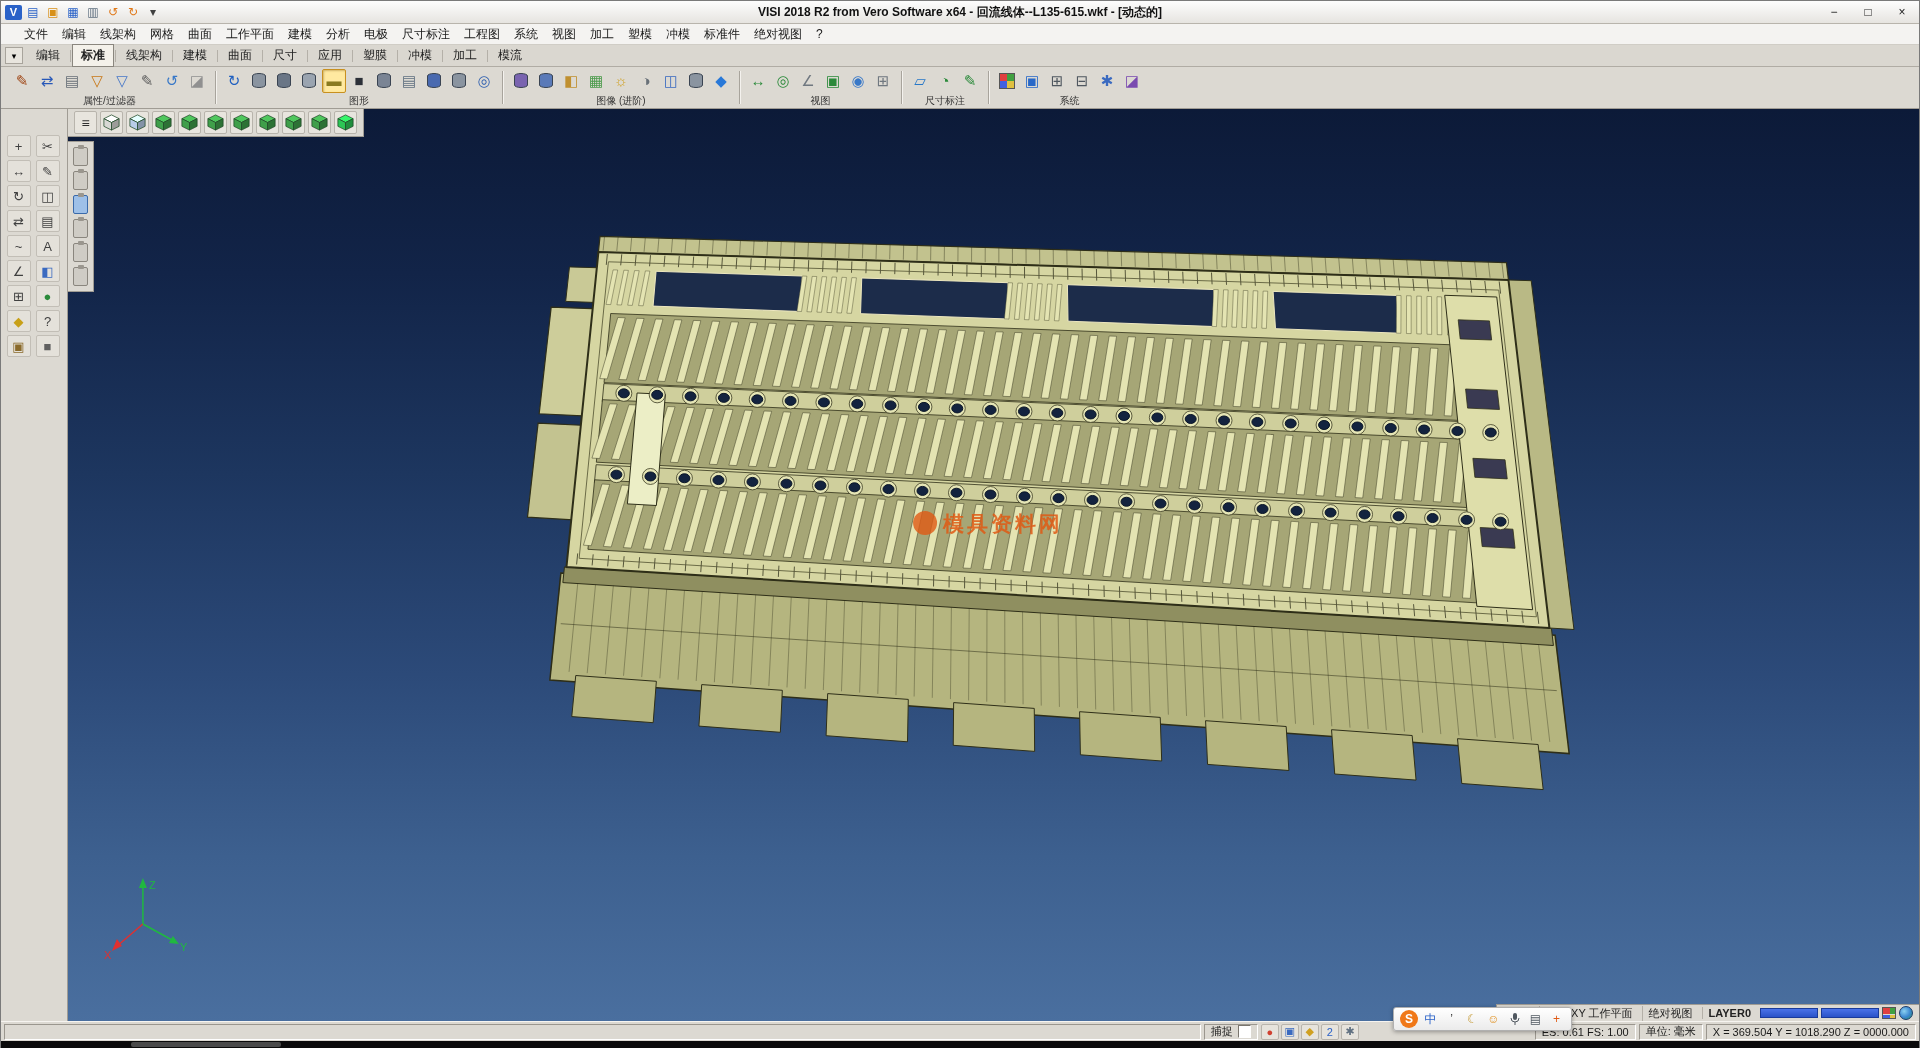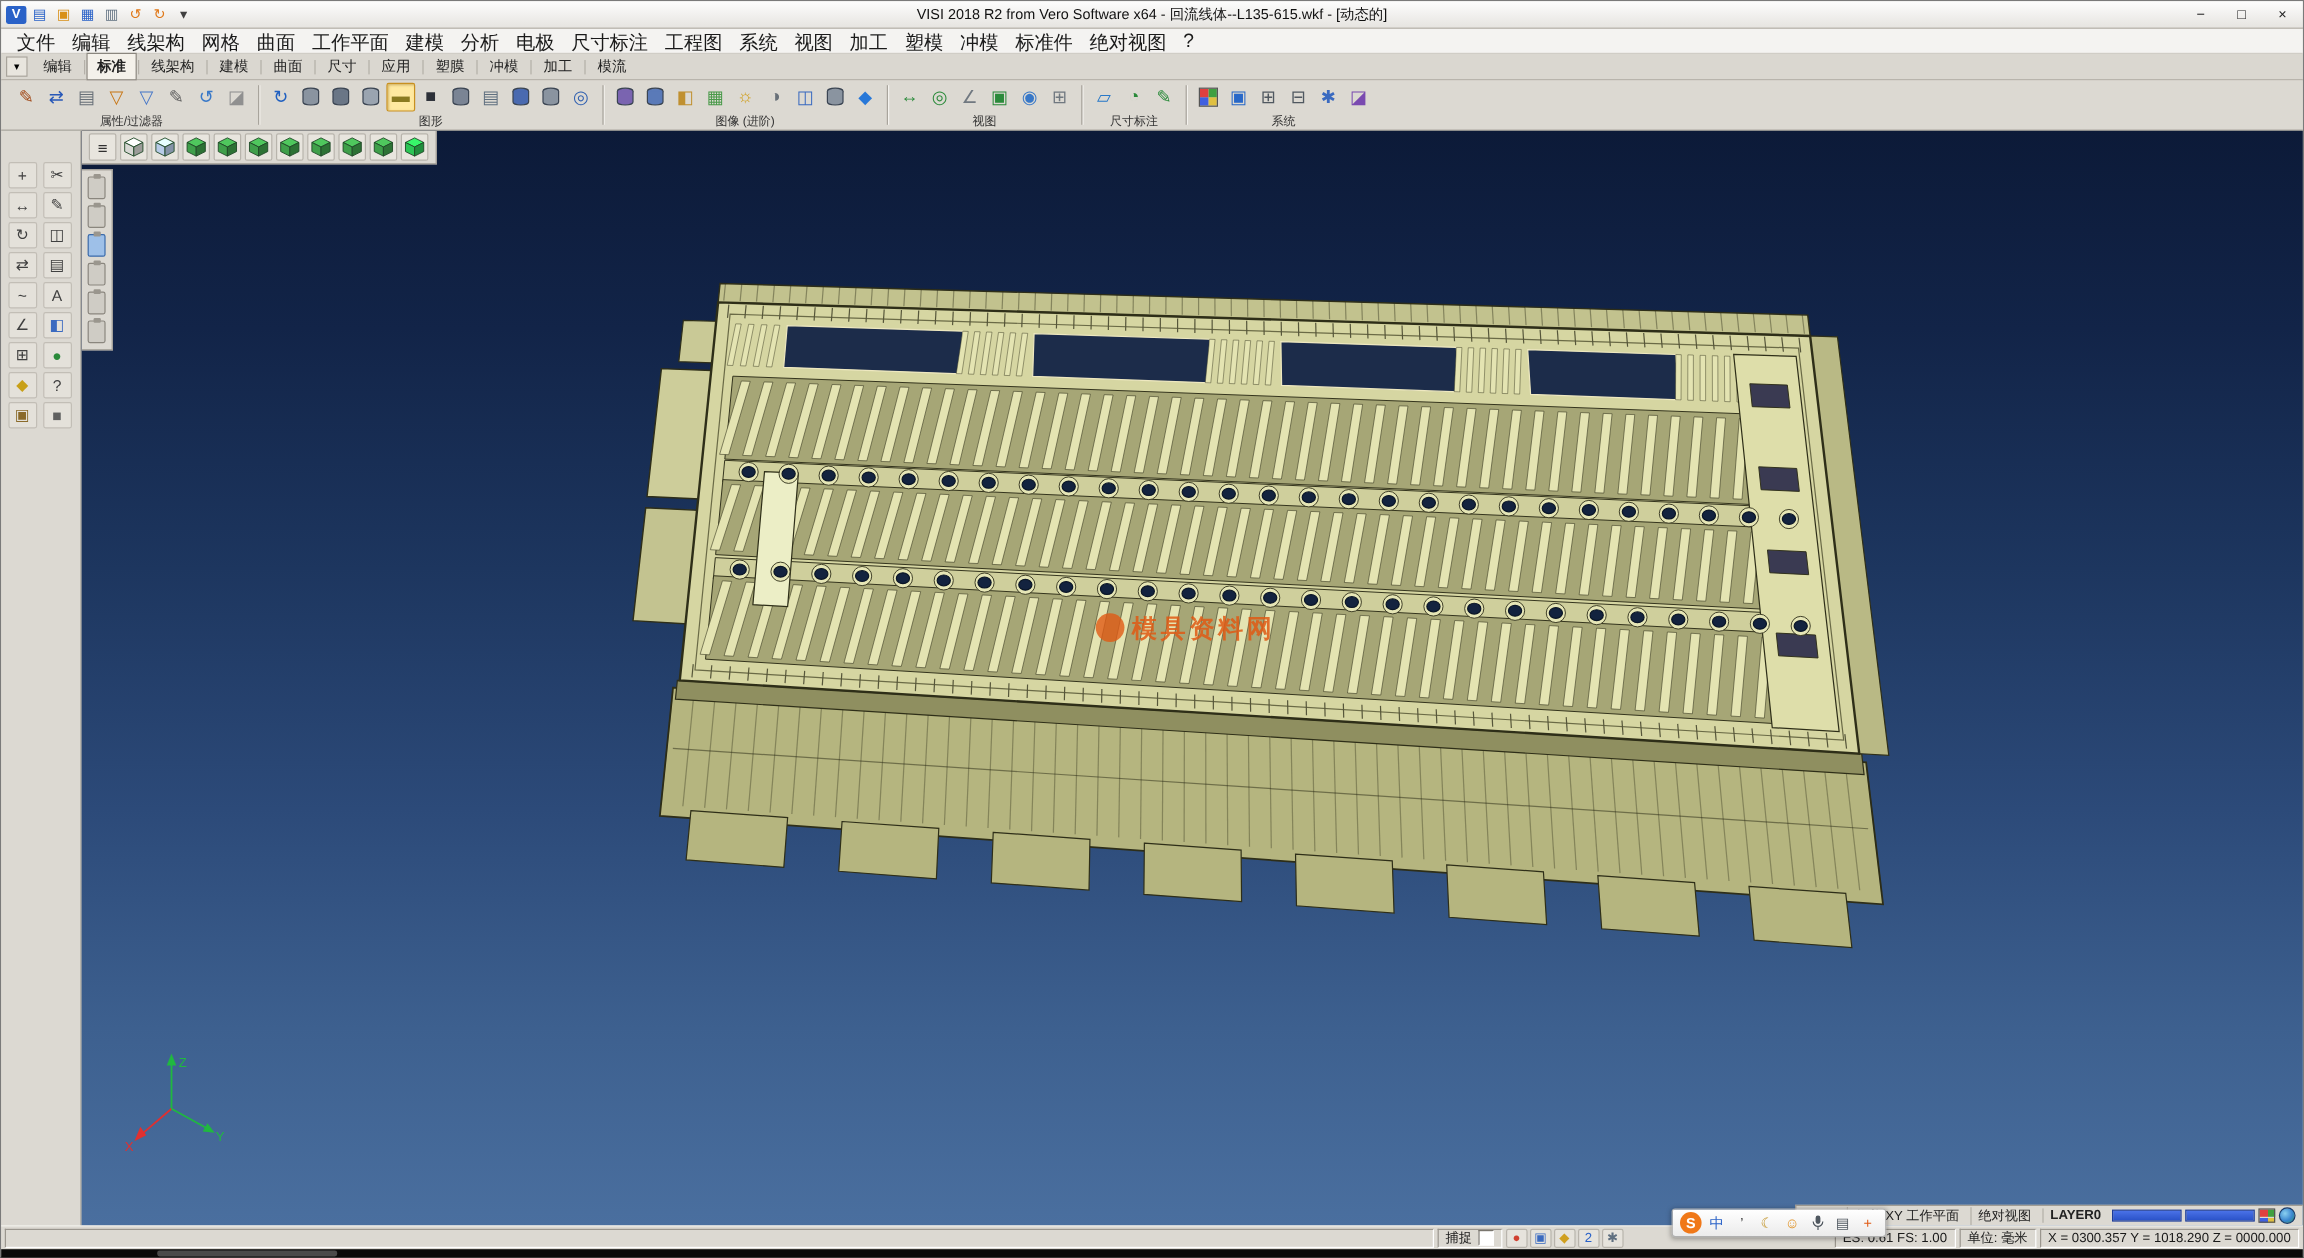--- a/index.html
+++ b/index.html
@@ -6,27 +6,27 @@
   html,body { width:1920px; height:1048px; overflow:hidden; background:#000; }
   body { font-family:"Liberation Sans","DejaVu Sans",sans-serif; user-select:none; }
   .window { position:relative; width:1920px; height:1048px; background:#dcd9d2; border:1px solid #7a7a7a; }
 
   
   .titlebar { height:23px; background:linear-gradient(#fdfdfd,#e6e4e0); border-bottom:1px solid #b8b4ac;
               display:flex; align-items:center; position:relative; }
   .qat { display:flex; align-items:center; gap:2px; padding-left:4px; z-index:2; }
   .qicon { width:18px; height:17px; display:flex; align-items:center; justify-content:center; font-size:12px; }
   .qicon.badge { width:17px; height:15px; border-radius:2px; font-weight:bold; font-size:11px; }
-  .title { position:absolute; left:0; right:0; text-align:center; font-size:12px; color:#111; }
+  .title { position:absolute; left:0; right:0; text-align:center; font-size:12px; color:#111;font-weight:bold; }
   .winbtns { margin-left:auto; display:flex; z-index:2; }
   .winbtn { width:34px; height:22px; display:flex; align-items:center; justify-content:center; font-size:12px; color:#222; }
 
   
-  .menubar { height:21px; background:#f4f3f1; border-bottom:1px solid #d0cdc6; display:flex; align-items:flex-start;
-             padding-left:6px; font-size:16px; color:#1a1a1a; }
+  .menubar { height:21px; background:#f4f3f1; border-bottom:1px solid #d0cdc6; display:flex; align-items:center;
+             padding-left:16px; font-size:12px; color:#1a1a1a; }
   .mitem { padding:2px 7px; white-space:nowrap; }
 
   
   .tabbar { height:22px; background:#dad7d0; border-bottom:1px solid #b0aca4; display:flex; align-items:center;
             padding-left:4px; font-size:12px; }
   .tab-drop { width:18px; height:17px; border:1px solid #a8a49c; background:#e8e5de; display:flex; align-items:center;
               justify-content:center; font-size:9px; margin-right:4px; }
   .tabbar-tabs { display:flex; align-items:center; height:100%; }
   .tab { padding:2px 8px; color:#222; border:1px solid transparent; white-space:nowrap; }
   .tab.active { background:#f4f1ea; border:1px solid #8a867e; font-weight:bold; }
@@ -1028,21 +1028,21 @@
     <span class="sicons">
         <span class="sicon" style="color: rgb(208, 64, 48);">●</span>
         <span class="sicon" style="color: rgb(58, 106, 192);">▣</span>
         <span class="sicon" style="color: rgb(208, 160, 32);">◆</span>
         <span class="sicon" style="color: rgb(42, 98, 200);">2</span>
         <span class="sicon" style="color: rgb(96, 112, 128);">✱</span>
       </span>
     <span class="sgap"></span>
     <span class="scell">ES: 0.61 FS: 1.00</span>
     <span class="scell">单位: 毫米</span>
-    <span class="scell">X = 0300.357 Y = 1018.290 Z = 0000.000</span>
+    <span class="scell">X = 369.504 Y = 1018.290 Z = 0000.000</span>
   </div>
 
   <div class="taskstrip">
     <span class="tseg"></span>
   </div>
 
   <div class="ime">
     <span class="ime-logo" style="background: rgb(240, 120, 24);">S</span>
   <span class="ime-item" style="color: rgb(42, 98, 200);">中</span>
       <span class="ime-item" style="color: rgb(64, 64, 64);">’</span>

